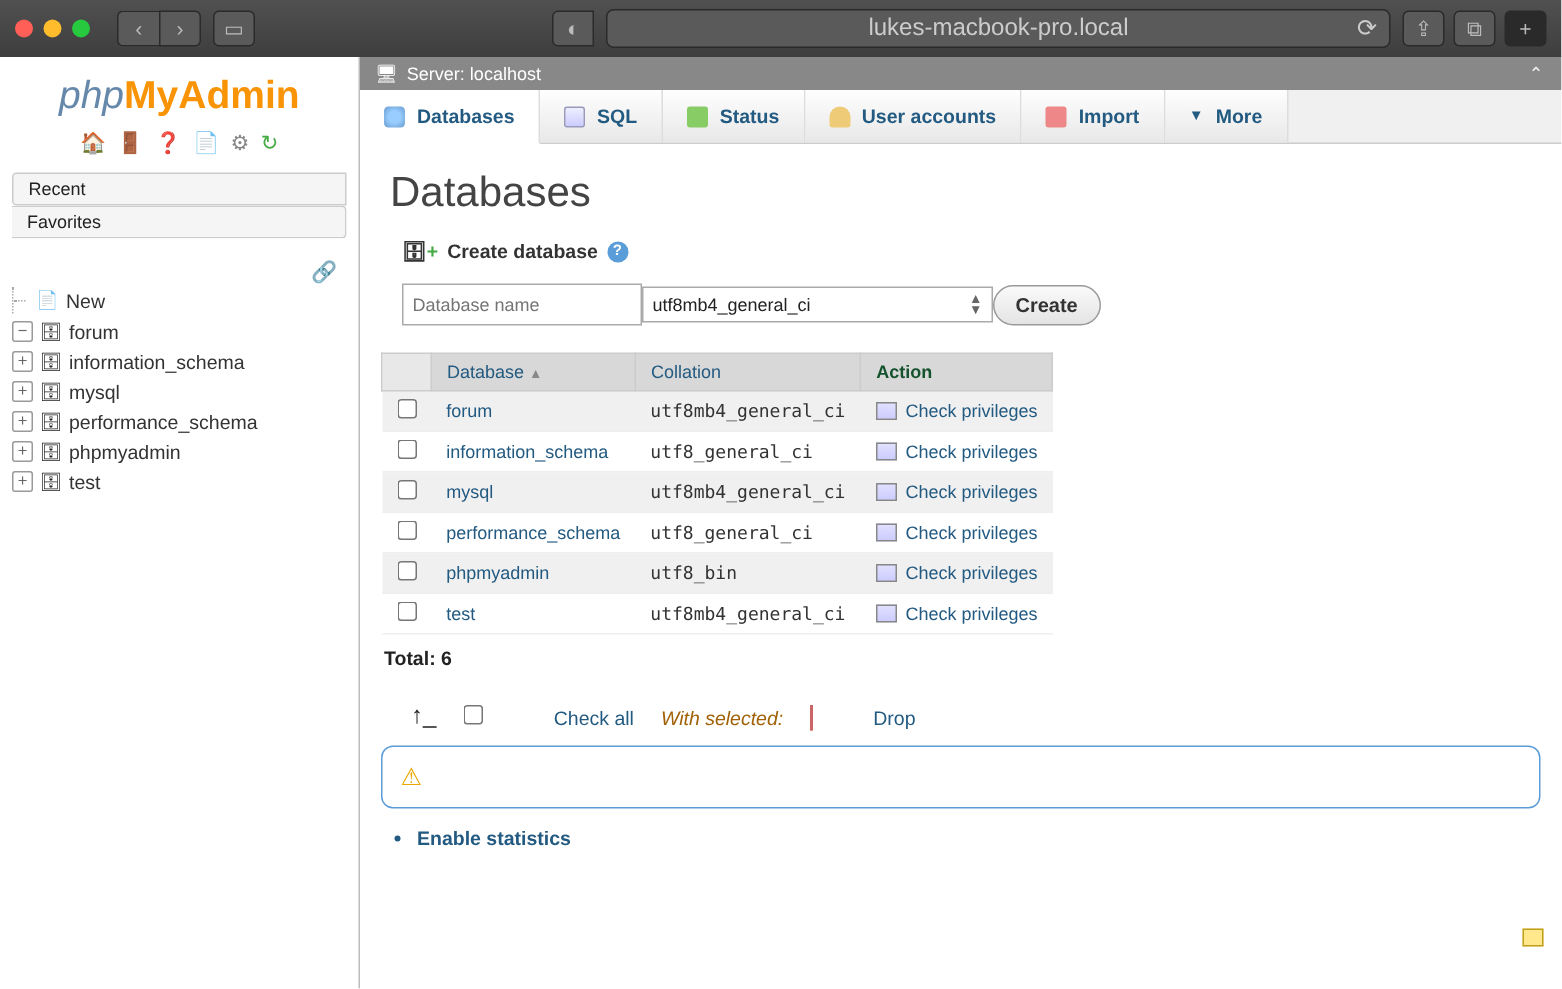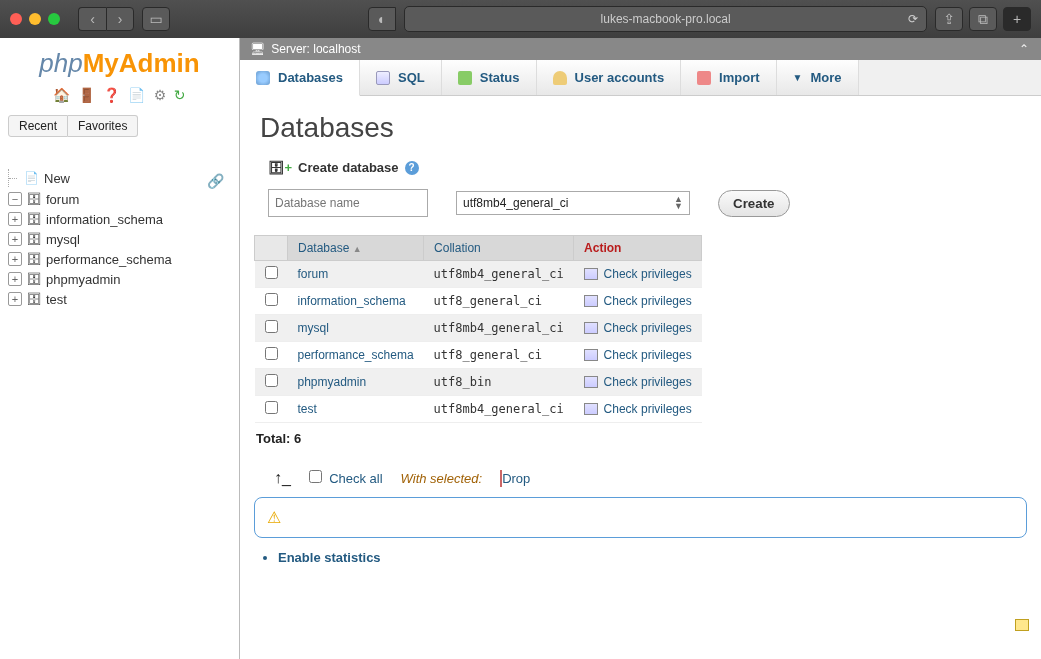--- a/index.html
+++ b/index.html
@@ -7,35 +7,35 @@
 
 
 .browser-chrome { height: 38px; background: linear-gradient(#505050, #3e3e3e); display: flex; align-items: center; padding: 0 10px; gap: 8px; }
 .traffic-lights { display: flex; gap: 7px; margin-right: 10px; }
 .traffic-light { width: 12px; height: 12px; border-radius: 50%; }
 .tl-red { background: #ff5f56; } .tl-yellow { background: #ffbd2e; } .tl-green { background: #27c93f; }
 .nav-btn { width: 28px; height: 24px; background: #5a5a5a; border: 1px solid #2a2a2a; border-radius: 4px; color: #bbb; display: flex; align-items: center; justify-content: center; font-size: 14px; }
 .nav-btn-group { display: flex; gap: 0; }
 .nav-btn-group .nav-btn:first-child { border-radius: 4px 0 0 4px; border-right: none; }
 .nav-btn-group .nav-btn:last-child { border-radius: 0 4px 4px 0; }
-.addr-bar { flex: 1; max-width: 540px; margin: 0 auto; height: 26px; background: #5a5a5a; border: 1px solid #2a2a2a; border-radius: 5px; display: flex; align-items: center; justify-content: center; color: #ccc; font-size: 12px; position: relative; }
+.addr-bar { flex: 1; max-width: 540px; margin: 0 auto; height: 26px; background: #5a5a5a; border: 1px solid #2a2a2a; border-radius: 5px; display: flex; align-items: center; justify-content: center; color: #ccc; font-size: 16px; position: relative; }
 .addr-reload { position: absolute; right: 8px; color: #ccc; }
 .chrome-right { display: flex; gap: 6px; margin-left: auto; }
 
 
 .app { display: flex; height: 621px; }
 .sidebar { width: 240px; background: #fff; border-right: 1px solid #bbb; position: relative; }
 .logo { text-align: center; padding: 10px 0 4px; }
 .logo-text { font-size: 26px; font-weight: bold; font-family: Verdana, sans-serif; }
 .logo-php { color: #6688aa; font-weight: normal; font-style: italic; }
 .logo-my { color: #f89406; }
 .logo-admin { color: #f89406; }
 .logo-icons { text-align: center; padding: 4px 0 8px; }
 .logo-icons span { margin: 0 2px; font-size: 14px; }
-.sidebar-tabs { display: flex; margin: 4px 8px; }
+.sidebar-tabs { display: flex; margin: 4px 8px; flex-direction: column; }
 .sidebar-tab { border: 1px solid #ccc; padding: 3px 10px; font-size: 12px; background: #f5f5f5; }
 .sidebar-tab:first-child { border-radius: 3px 0 0 3px; }
 .sidebar-tab:last-child { border-radius: 0 3px 3px 0; border-left: none; }
 .sidebar-link { position: absolute; right: 14px; top: 135px; font-size: 14px; color: #666; }
 .tree { padding: 6px 8px; font-size: 13px; margin-top: 24px; }
 .tree-item { display: flex; align-items: center; gap: 4px; padding: 2px 0; }
 .tree-toggle { width: 14px; height: 14px; border: 1px solid #999; display: inline-flex; align-items: center; justify-content: center; font-size: 11px; color: #666; background: #fff; border-radius: 2px; }
 .tree-spacer { width: 12px; display: inline-block; border-left: 1px dotted #aaa; height: 18px; position: relative; }
 .tree-conn::before { content: ''; position: absolute; width: 8px; border-top: 1px dotted #aaa; left: 0; top: 50%; }
 .tree-icon { width: 16px; height: 16px; display: inline-flex; align-items: center; justify-content: center; font-size: 12px; }
@@ -46,41 +46,41 @@
 .server-bar { background: #888; color: #fff; padding: 4px 10px; font-size: 12px; display: flex; align-items: center; gap: 6px; position: relative; }
 .server-bar .collapse-icon { position: absolute; right: 12px; color: #eee; }
 .tabs { display: flex; background: #f0f0f0; border-bottom: 1px solid #ccc; }
 .tab { padding: 10px 16px; display: flex; align-items: center; gap: 8px; color: #235a81; font-weight: bold; font-size: 13px; border-right: 1px solid #ddd; background: linear-gradient(#fefefe, #e8e8e8); cursor: pointer; }
 .tab.active { background: #fff; border-bottom: 1px solid #fff; margin-bottom: -1px; }
 .tab.more .dropdown-arrow { font-size: 10px; }
 .main { padding: 10px 14px; overflow: auto; flex: 1; }
 h1.page-title { font-size: 28px; font-weight: normal; color: #444; margin: 6px 0 16px 6px; }
 .create-section { margin: 12px 0 18px 14px; }
 .create-label { font-weight: bold; color: #333; display: flex; align-items: center; gap: 6px; font-size: 13px; }
-.create-form { display: flex; gap: 28px; align-items: center; margin-top: 14px; }
+.create-form { display: flex; gap: 0; align-items: center; margin-top: 14px; }
 .create-input { border: 1px solid #aaa; padding: 6px; width: 160px; font-size: 12px; color: #888; }
 .create-select { border: 1px solid #aaa; padding: 4px 6px; width: 234px; font-size: 12px; background: #fff; position: relative; }
 .create-btn { border: 1px solid #999; padding: 5px 14px; border-radius: 14px; font-weight: bold; color: #333; background: linear-gradient(#fafafa,#e4e4e4); }
 
 .db-table { border-collapse: collapse; margin-top: 17px; }
 .db-table th, .db-table td { padding: 5px 10px; font-size: 12px; text-align: left; }
 .db-table th { background: #d8d8d8; color: #235a81; border: 1px solid #ccc; font-weight: normal; }
-.db-table th.action { color: #b91c1c; font-weight: bold; }
+.db-table th.action { color: #14532d; font-weight: bold; }
 .db-table tr:nth-child(even) td { background: #f0f0f0; }
 .db-table tr:nth-child(odd) td { background: #fff; }
 .db-table td { border-bottom: 1px solid #eee; }
 .db-link { color: #235a81; }
 .db-collation { font-family: Menlo, monospace; font-size: 11px; color: #333; }
 .check-priv { color: #235a81; display: flex; align-items: center; gap: 6px; }
 .priv-icon { width: 14px; height: 12px; border: 1px solid #888; display: inline-block; background: linear-gradient(#e0e0ff,#ccf); }
 
 .total { font-weight: bold; margin: 8px 0 23px 2px; font-size: 13px; }
 .bulk-row { display: flex; align-items: center; gap: 18px; margin: 14px 0 10px 20px; font-size: 13px; }
 .arrow-up { font-size: 16px; }
-.bulk-link { color: #235a81; }
+.bulk-link { color: #235a81; margin-left: 40px; }
 .italic { font-style: italic; color: #a16207; }
 
 .note-box { border: 1px solid #5b9dd9; border-radius: 8px; padding: 10px 12px; margin: 10px 0; display: flex; align-items: center; gap: 8px; font-size: 13px; }
 .note-icon { color: #e8a800; font-size: 16px; }
 .enable-stats { margin: 12px 0 0 24px; color: #235a81; font-weight: bold; font-size: 13px; list-style: disc; display: list-item; }
 
 .corner-badge { position: absolute; right: 12px; bottom: 28px; width: 14px; height: 12px; background: #ffe78c; border: 1px solid #c0a020; }
 
 .console-bar { background: #e8e8e8; border-top: 1px solid #bbb; padding: 4px 8px; font-size: 12px; color: #333; display: flex; align-items: center; gap: 6px; }
 .console-toggle { width: 14px; height: 12px; border: 1px solid #999; display: inline-block; background: #fff; }

